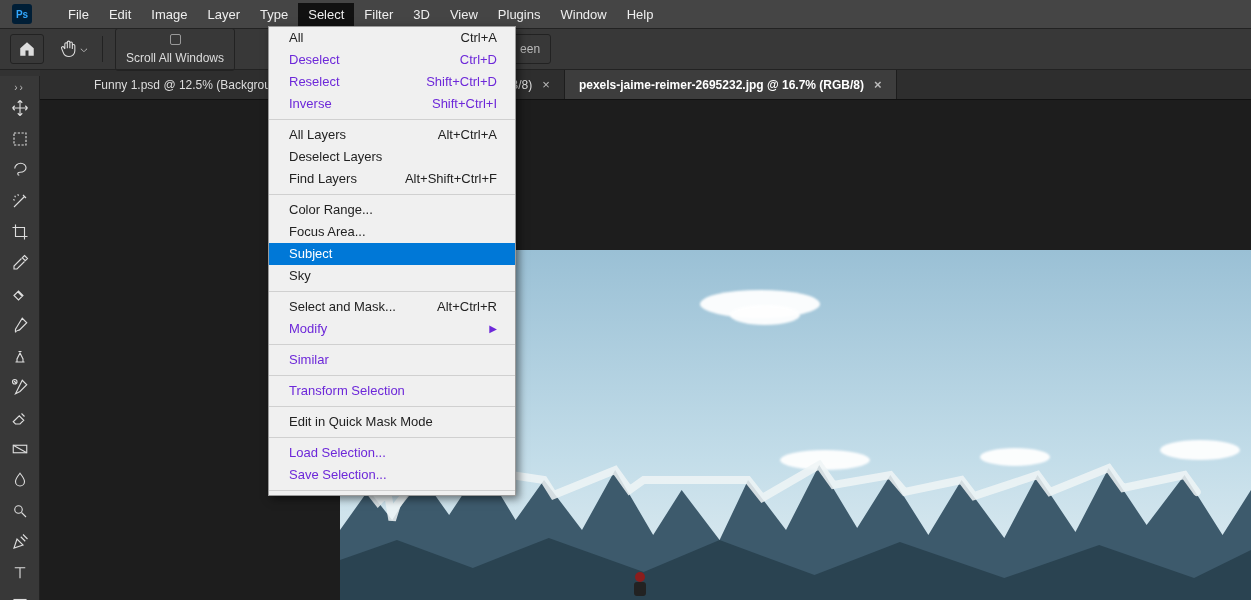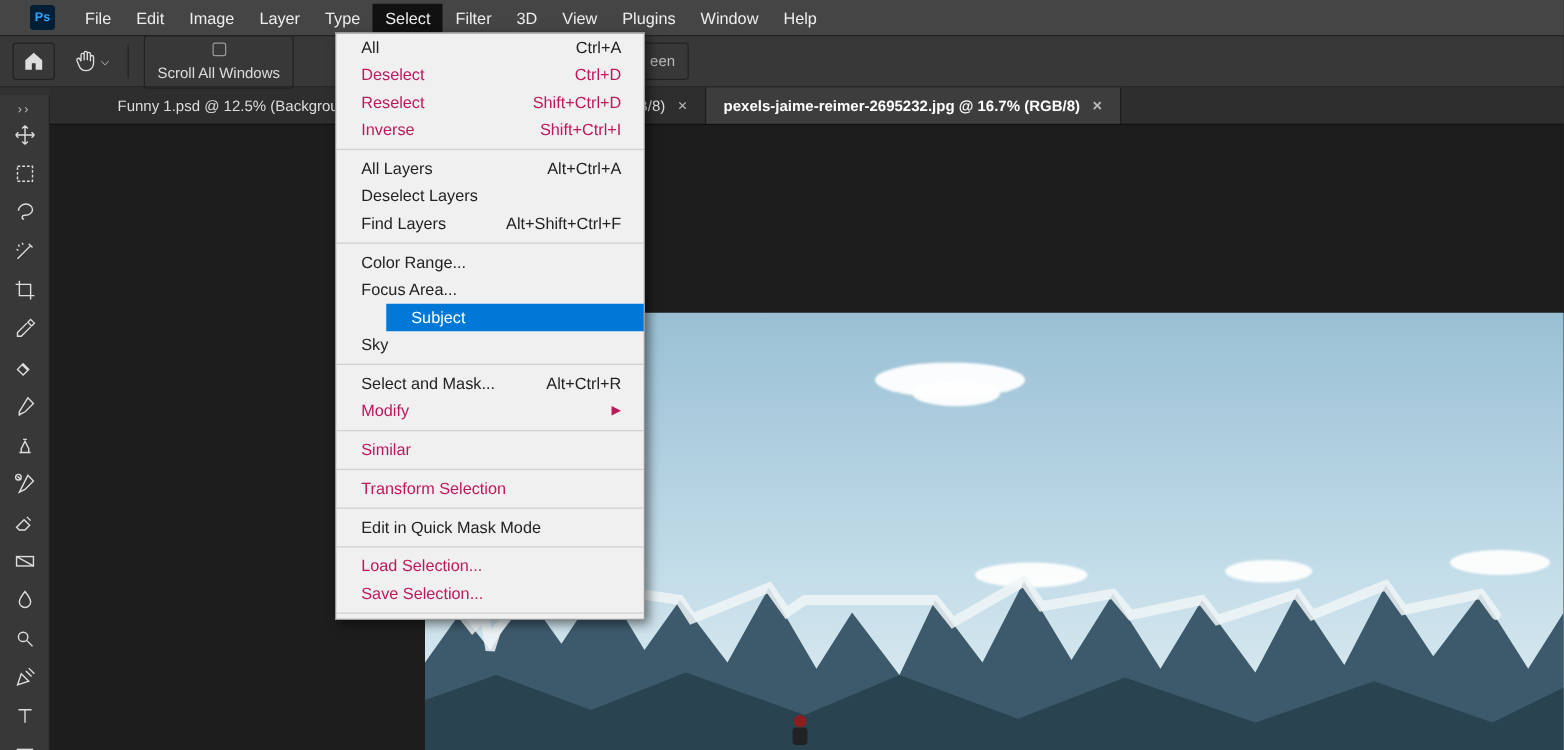--- a/index.html
+++ b/index.html
@@ -1,19 +1,19 @@
 <!DOCTYPE html>
 <html><head>
 <meta charset="utf-8">
 <style>
   * { margin: 0; padding: 0; box-sizing: border-box; font-family: "Segoe UI", Tahoma, sans-serif; }
   body { background: #323232; width: 1251px; height: 600px; overflow: hidden; color: #e0e0e0; }
 
   
-  .menubar { height: 28px; background: #454545; display: flex; align-items: center; padding-left: 24px; font-size: 13px; }
+  .menubar { height: 28px; background: #454545; display: flex; align-items: center; padding-left: 12px; font-size: 13px; gap: 12px; }
   .menubar .logo { width: 20px; height: 20px; background:#001e36; color:#31a8ff; display:flex; align-items:center; justify-content:center; font-size:10px; font-weight:700; border-radius:3px; margin-right:14px;}
   .menubar .menu-item { padding: 4px 10px; cursor: pointer; color:#eee; }
   .menubar .menu-item.open { background:#111; }
 
   
   .optionsbar { height: 42px; background:#383838; border-top:1px solid #222; border-bottom:1px solid #222; display:flex; align-items:center; padding-left:10px; gap:12px; font-size:12px; color:#ddd;}
   .optionsbar .home-btn { width:34px; height:30px; display:flex; align-items:center; justify-content:center; border:1px solid #222; border-radius:3px; background:#383838;}
   .optionsbar .hand-btn { width:34px; height:30px; display:flex; align-items:center; justify-content:center;}
   .optionsbar .checkbox { display:flex; align-items:center; gap:6px; border:1px solid #222; border-radius:3px; padding:5px 10px;flex-direction:column;}
   .optionsbar .checkbox .box { width:11px; height:11px; border:1px solid #999; border-radius:2px;}
@@ -30,22 +30,22 @@
 
   
   .toolbar { position:absolute; top:76px; left:0; width:40px; background:#383838; display:flex; flex-direction:column; align-items:center; padding-top:6px; gap:0; border-right:1px solid #222; height:524px;}
   .toolbar .toggle { width:100%; height:10px; display:flex; justify-content:center; color:#bbb; font-size:10px; letter-spacing:2px;}
   .tool { width:32px; height:30px; display:flex; align-items:center; justify-content:center; color:#ddd; margin:1px 0; border-radius:2px; cursor:pointer;}
   .tool svg { width:18px; height:18px; stroke:#ddd; fill:none; stroke-width:1.5; }
 
   
   .dropdown { position:absolute; top:26px; left:268px; width:248px; background:#f0f0f0; color:#222; font-size:13px; box-shadow:3px 3px 8px rgba(0,0,0,.5); border:1px solid #9a9a9a; }
   .dd-row { display:flex; justify-content:space-between; padding:1px 18px 1px 20px; line-height:20px; cursor:default;}
-  .dd-row.disabled { color:#be185d; }
-  .dd-row.highlight { background:#0078d7; color:#fff;margin-left:40px; }
+  .dd-row.disabled { color:#6d28d9; }
+  .dd-row.highlight { background:#0078d7; color:#fff; }
   .dd-row .arrow { font-size:10px; }
   .dd-sep { height:1px; background:#d0d0d0; margin:4px 0; }
 
   
   .canvas { position:absolute; top:150px; left:300px; right:0; bottom:0; overflow:hidden; }
   .sky { position:absolute; inset:0; background:linear-gradient(#9ac0d5 0%, #c3dde9 60%, #e3eef2 100%); }
   .cloud { position:absolute; background:#fff; border-radius:50%; filter:blur(1px); opacity:.95; }
   .mountains { position:absolute; bottom:0; left:0; right:0; height:180px; }
   .mountains svg { width:100%; height:100%; display:block; }
 

